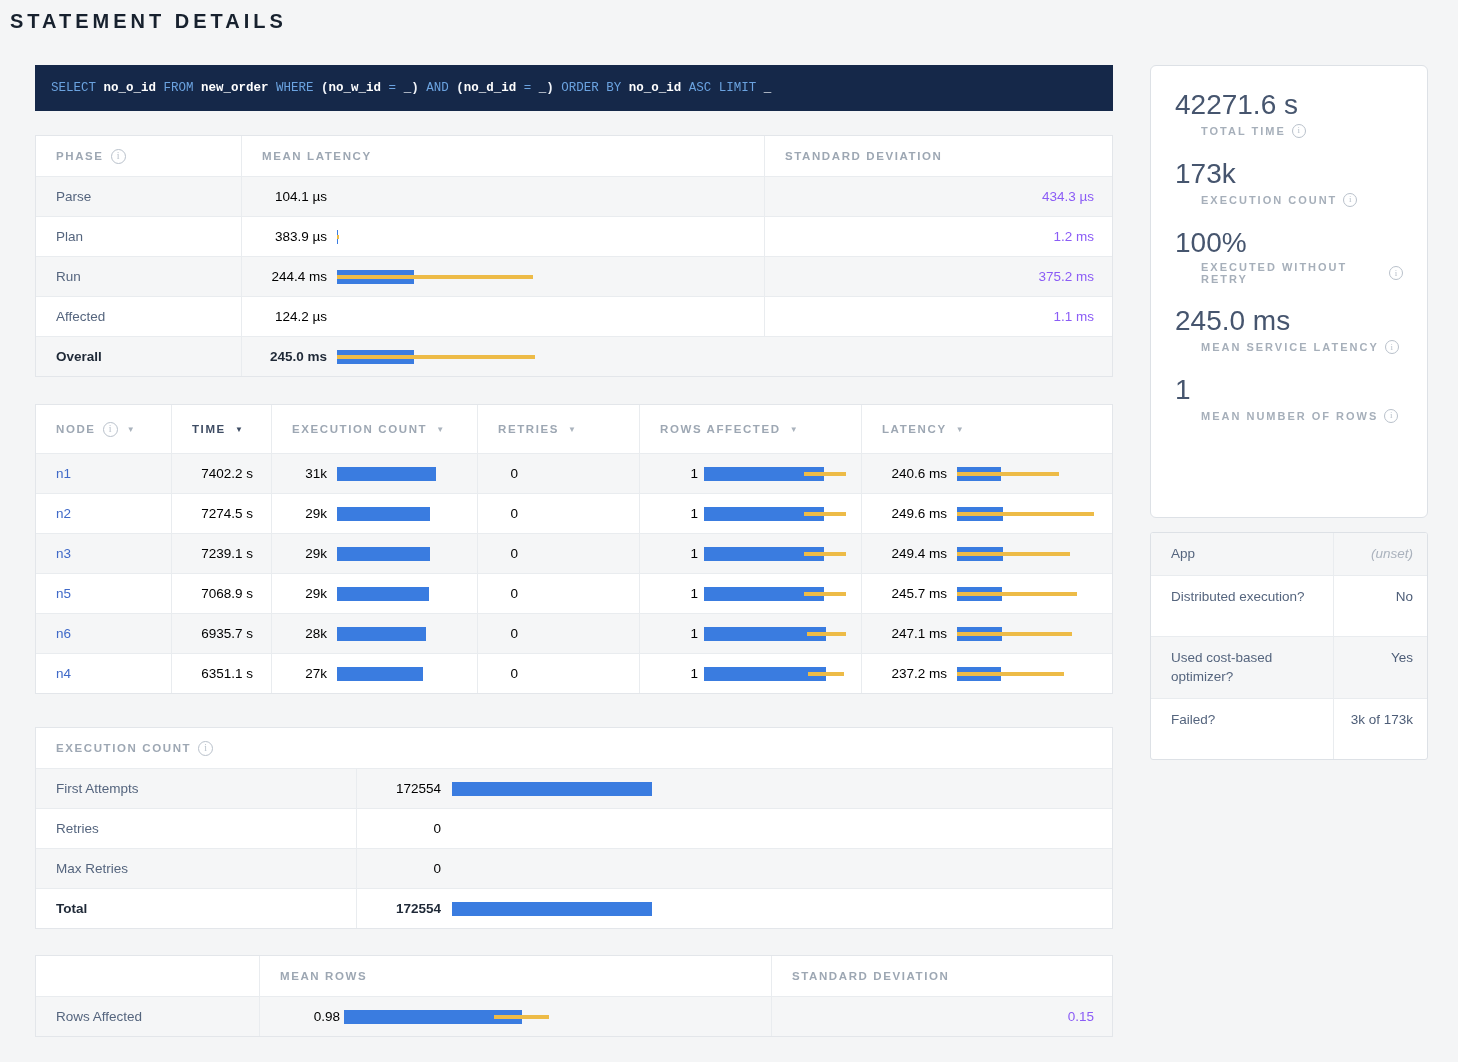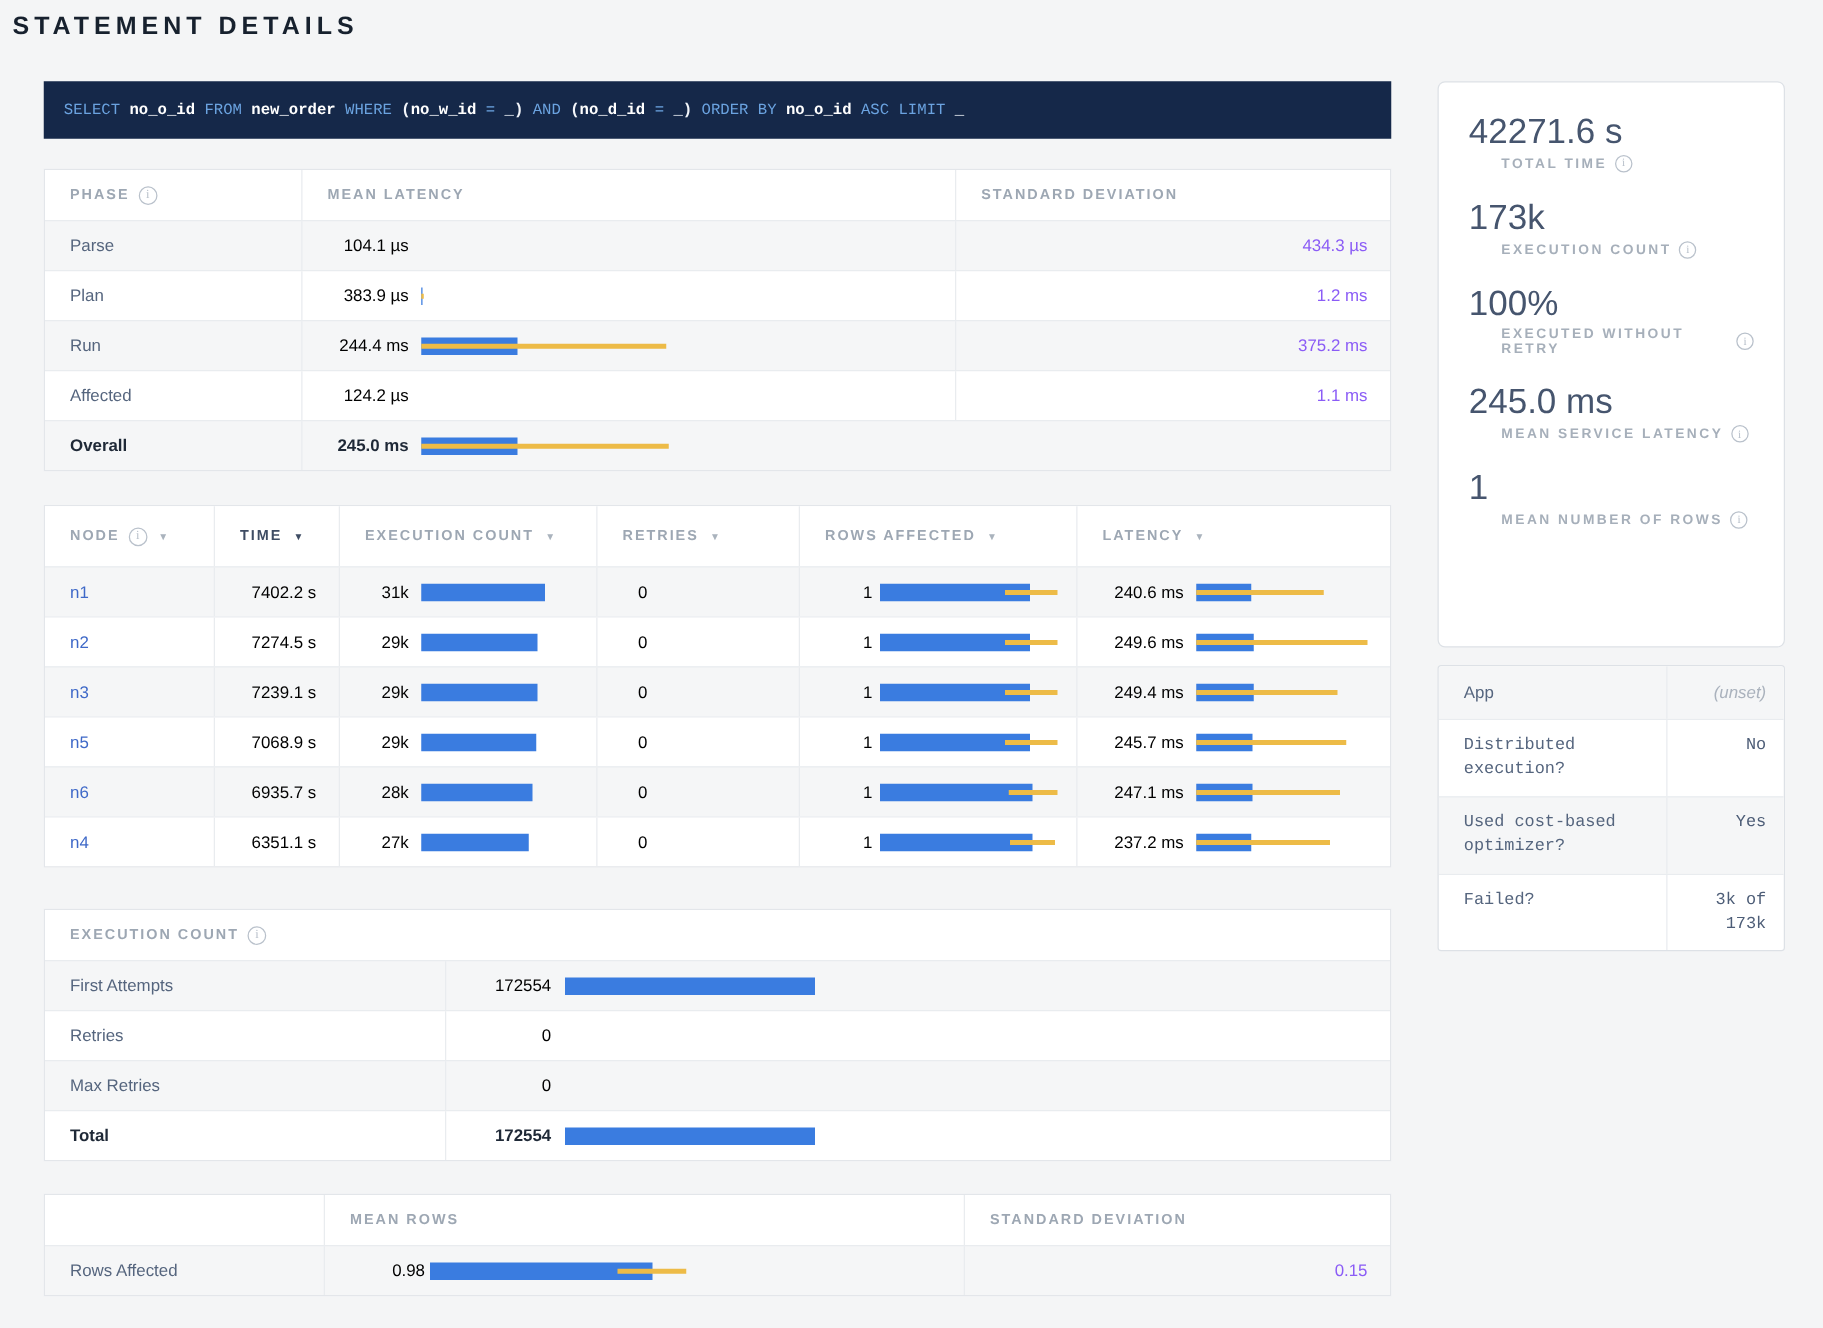--- a/index.html
+++ b/index.html
@@ -103,21 +103,21 @@
   .drow { display:grid; grid-template-columns:182px 96px; border-top:1px solid #e9ecef; }
   .drow:first-child { border-top:none; }
   .drow.alt { background:#f5f6f7; }
   .dlabel { padding:11px 14px 11px 20px; font-size:13.5px; color:#55657e; line-height:1.45; }
   .dvalue {
     border-left:1px solid #e9ecef; display:flex; align-items:center;
     justify-content:flex-end; text-align:right; padding:10px 16px 10px 6px;
     font-size:13.5px; color:#4d5d77; line-height:1.45;
   }
   .dvalue.unset { color:#aab2bd; font-style:italic; }
-  .drow-tall .dlabel, .drow-tall .dvalue { min-height:60px;font-family:Liberation Mono, monospace; }
+  .drow-tall .dlabel, .drow-tall .dvalue { min-height:60px; }
 </style>
 </head>
 <body>
 
 <div class="wrap">
   <div class="page-title">STATEMENT DETAILS</div>
 
   <div class="cols">
     <div class="main">
 

